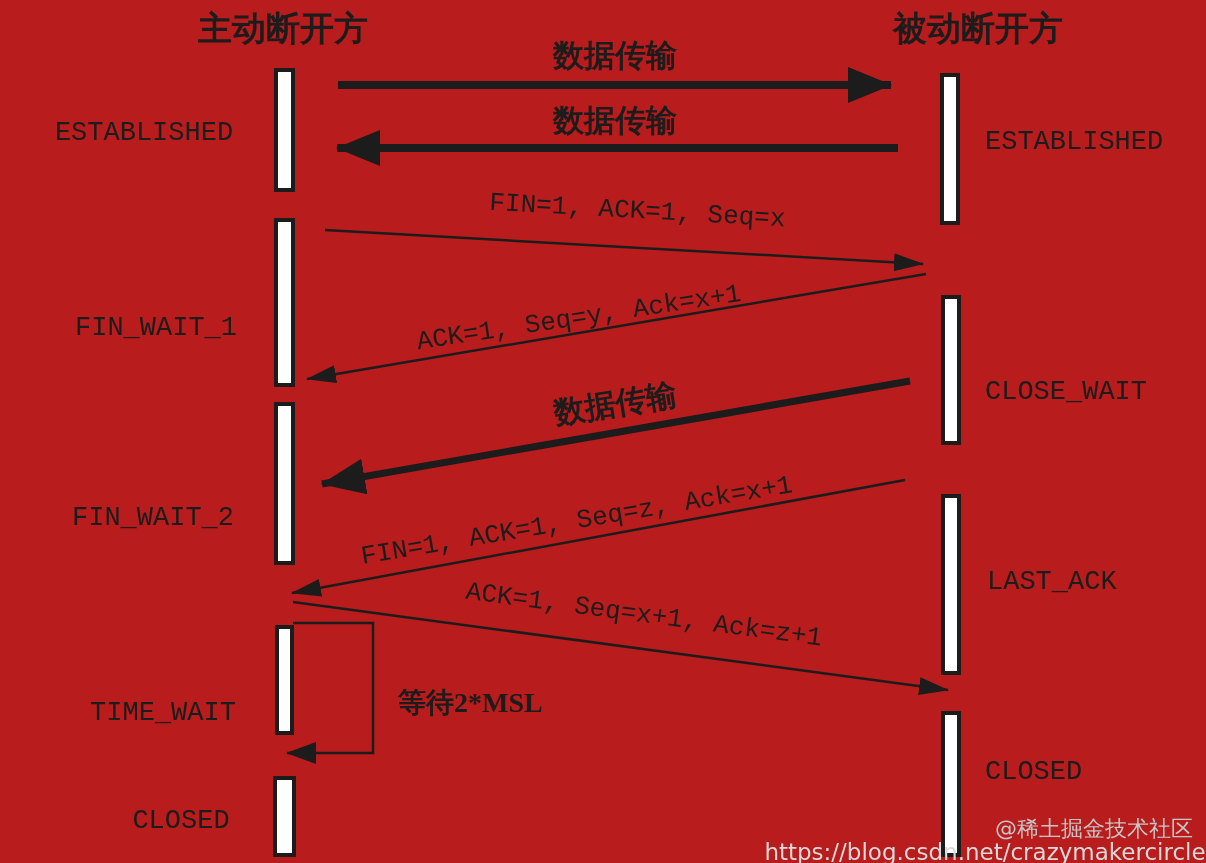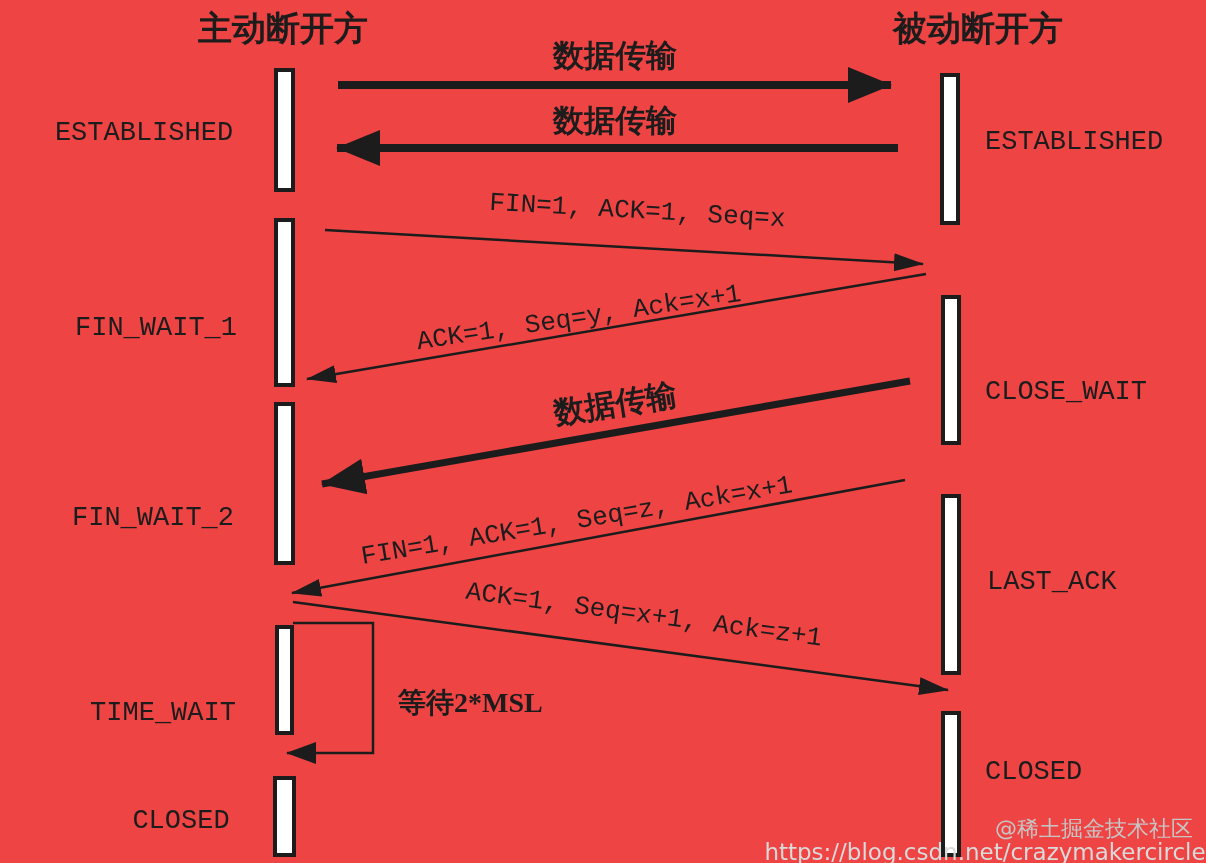--- a/index.html
+++ b/index.html
@@ -1,16 +1,16 @@
 <!DOCTYPE html>
 <html><head>
 <meta charset="utf-8">
 <style>
   html,body{margin:0;padding:0;background:#ffffff;}
-  .stage{position:relative;width:1206px;height:863px;background:#ef4444;overflow:hidden;
+  .stage{position:relative;width:1206px;height:863px;background:#b91c1c;overflow:hidden;
          font-family:"Liberation Serif","DejaVu Serif",serif;}
   svg{display:block}
   .mono{font-family:"Liberation Mono","DejaVu Sans Mono",monospace;}
   .cjk{font-family:"Liberation Serif","DejaVu Serif",serif;font-weight:600;}
   .title{font-family:"Liberation Serif","DejaVu Serif",serif;font-weight:700;}
   .wm{font-family:"DejaVu Sans","Liberation Sans",sans-serif;}
 </style>
 </head>
 <body>
 

